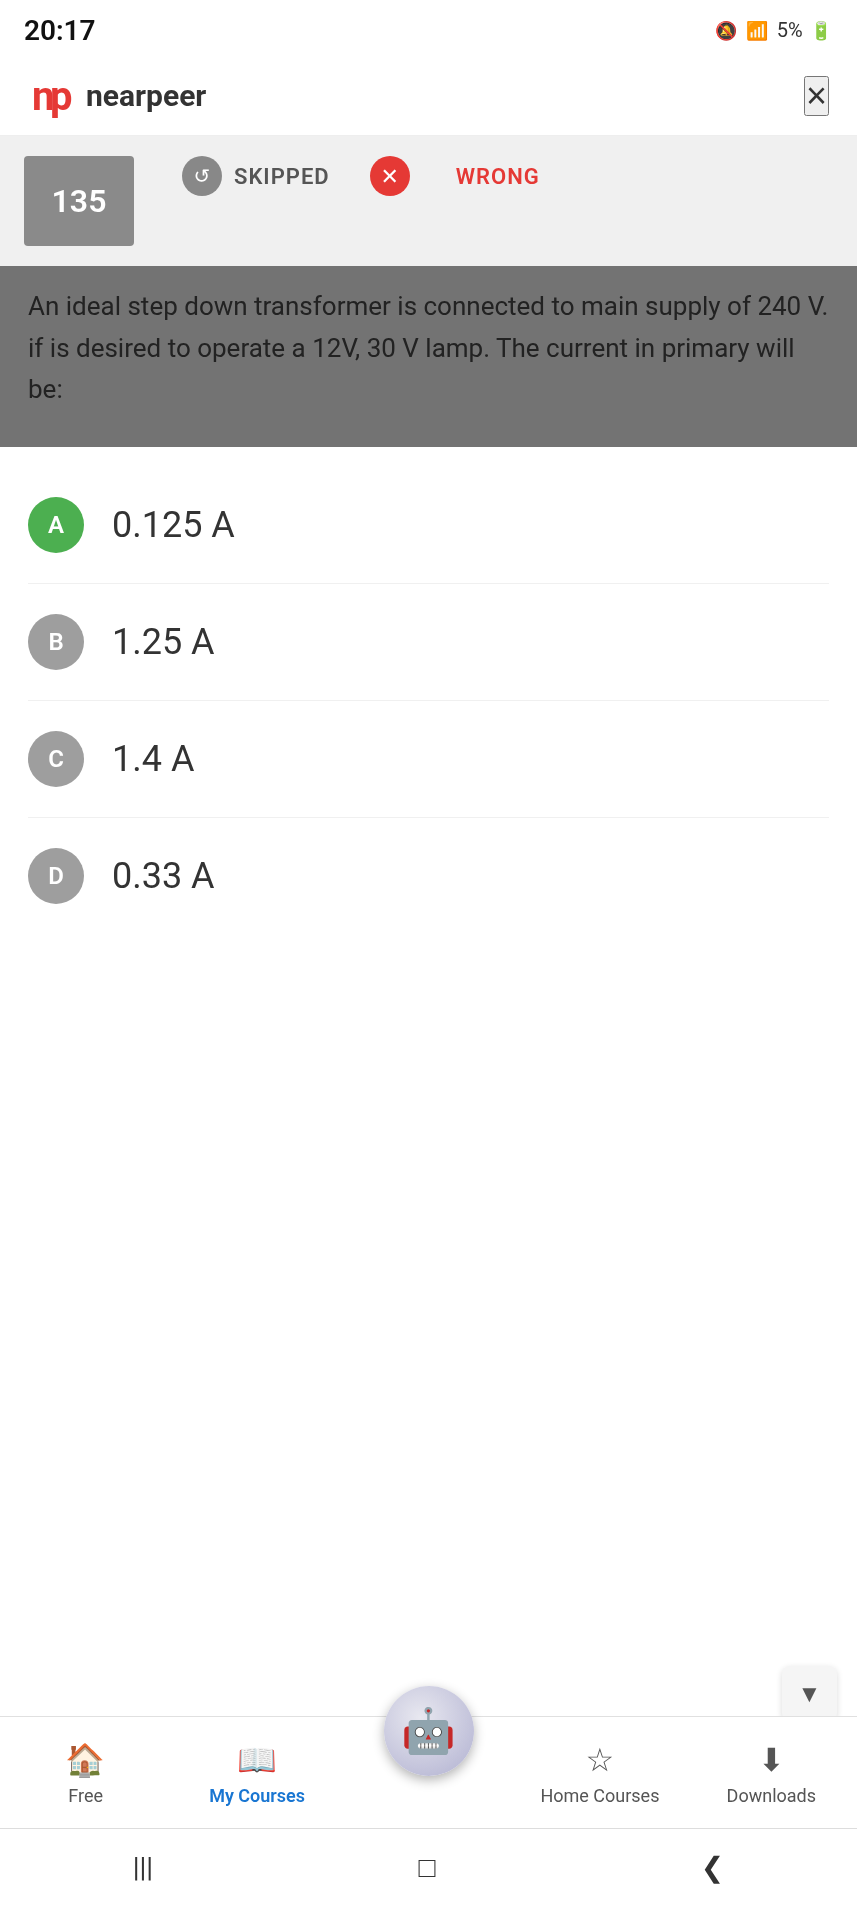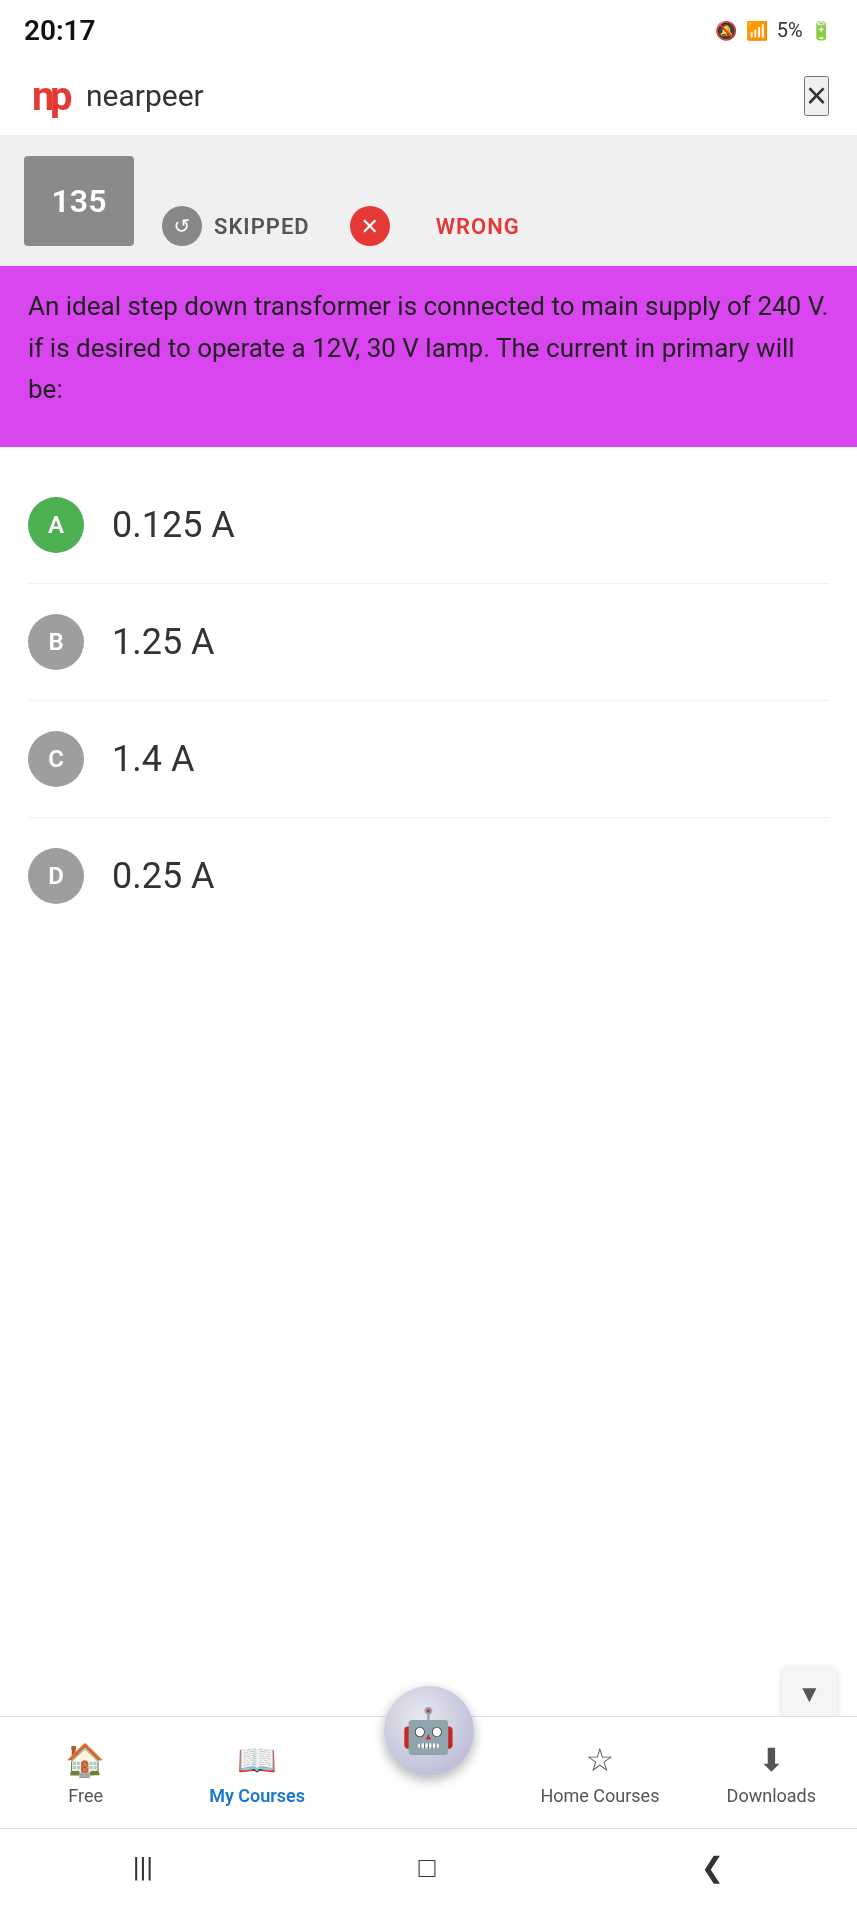--- a/index.html
+++ b/index.html
@@ -57,37 +57,37 @@
       align-items: center;
       gap: 10px;
     }
     .logo-icon {
       width: 48px;
       height: 48px;
     }
     .logo-text {
       font-size: 30px;
       color: #333;
-      font-weight: 400;
+      font-weight: 700;
     }
     .close-btn {
       font-size: 36px;
       color: #333;
       cursor: pointer;
       font-weight: 300;
       line-height: 1;
     }
 
     
     .question-header {
       display: flex;
-      align-items: flex-end;
+      align-items: flex-start;
       background: #f0f0f0;
       padding: 20px 24px;
-      gap: 28px;
+      gap: 48px;
     }
     .question-number-box {
       background: #8a8a8a;
       color: #fff;
       font-size: 32px;
       font-weight: 600;
       width: 110px;
       height: 90px;
       display: flex;
       align-items: center;
@@ -128,21 +128,21 @@
       letter-spacing: 1px;
       color: #555;
     }
     .badge-label.wrong-label {
       color: #e53935;
       margin-left: 34px;
     }
 
     
     .question-text-container {
-      background: #d946ef;
+      background: #737373;
       padding: 20px 28px 36px 28px;
     }
     .question-text {
       font-size: 26px;
       line-height: 1.6;
       color: #222;
     }
 
     
     .options-container {
@@ -344,21 +344,21 @@
   <div class="option-item">
     <div class="option-circle default">B</div>
     <span class="option-text">1.25 A</span>
   </div>
   <div class="option-item">
     <div class="option-circle default">C</div>
     <span class="option-text">1.4 A</span>
   </div>
   <div class="option-item">
     <div class="option-circle default">D</div>
-    <span class="option-text">0.25 A</span>
+    <span class="option-text">0.33 A</span>
   </div>
 </div>
 
 <div class="bottom-spacer"></div>
 
 <div class="scroll-hint">
   <span class="scroll-hint-arrow">▼</span>
 </div>
 
 <div class="ask-now-fab">

